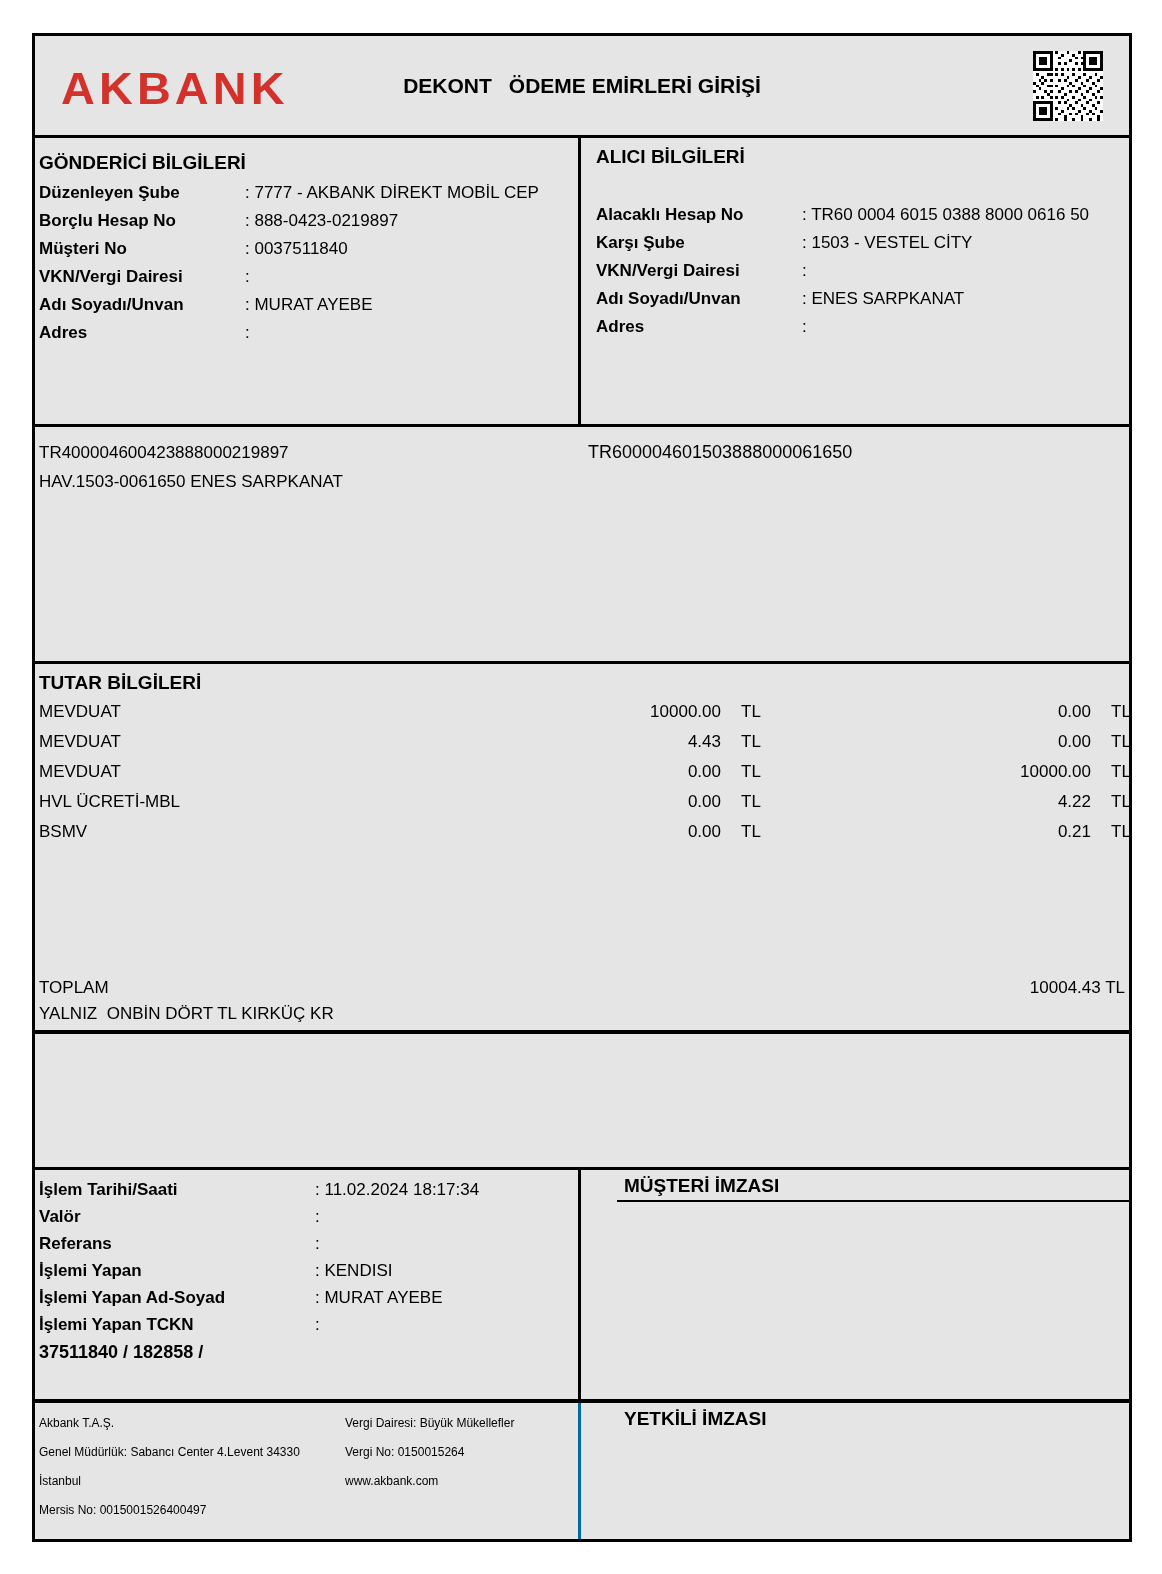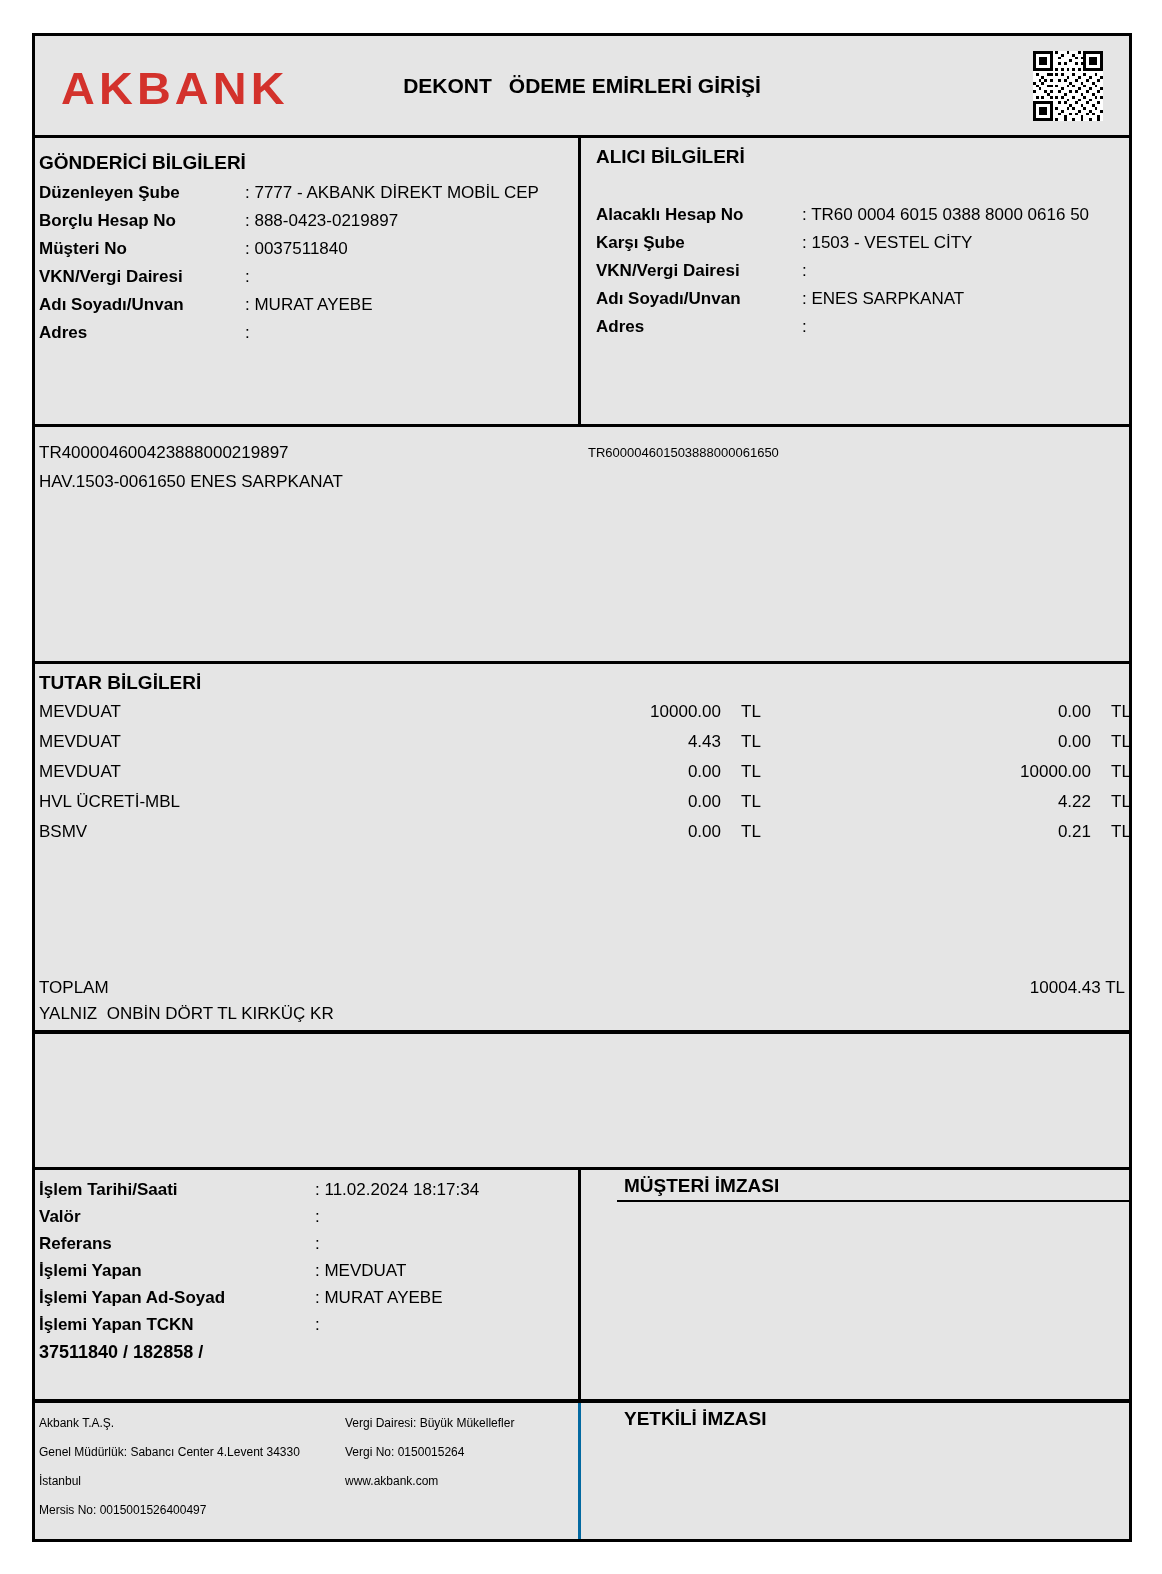--- a/index.html
+++ b/index.html
@@ -23,21 +23,21 @@
   .panel-r{flex:1;padding:6px 15px;}
   .panel-title{font-size:19px;font-weight:bold;height:29px;line-height:26px;}
   .inf-row{display:flex;height:28px;align-items:center;font-size:17px;gap:24px;}
   .inf-label{width:182px;font-weight:bold;flex-shrink:0;}
   .inf-value{flex:1;white-space:nowrap;}
   .spacer-row{height:28px;}
 
   
   .sec-codes{height:242px;border-bottom:3px solid #000;display:flex;padding:11px 4px;}
   .codes-l{width:546px;font-size:17px;line-height:29px;}
-  .codes-r{flex:1;font-size:13px;line-height:29px;padding-left:3px;}
+  .codes-r{flex:1;font-size:18px;line-height:29px;padding-left:3px;}
 
   
   .sec-amounts{height:378px;border-bottom:4px solid #000;display:flex;flex-direction:column;
                padding:6px 4px 0;}
   .amt-title{font-size:19px;font-weight:bold;height:27px;line-height:25px;}
   .amt-row{display:grid;grid-template-columns:1fr 150px 34px 336px 34px;height:30px;
            align-items:center;font-size:17px;}
   .amt-num{text-align:right;}
   .amt-cur{padding-left:20px;}
   .amt-fill{flex:1;}
@@ -219,21 +219,21 @@
       <div class="txn-row">
         <div class="txn-label">Valör</div>
         <div class="txn-value">:</div>
       </div>
       <div class="txn-row">
         <div class="txn-label">Referans</div>
         <div class="txn-value">:</div>
       </div>
       <div class="txn-row">
         <div class="txn-label">İşlemi Yapan</div>
-        <div class="txn-value">: MEVDUAT</div>
+        <div class="txn-value">: KENDISI</div>
       </div>
       <div class="txn-row">
         <div class="txn-label">İşlemi Yapan Ad-Soyad</div>
         <div class="txn-value">: MURAT AYEBE</div>
       </div>
       <div class="txn-row">
         <div class="txn-label">İşlemi Yapan TCKN</div>
         <div class="txn-value">:</div>
       </div>
       <div class="txn-code">37511840 / 182858 /</div>

